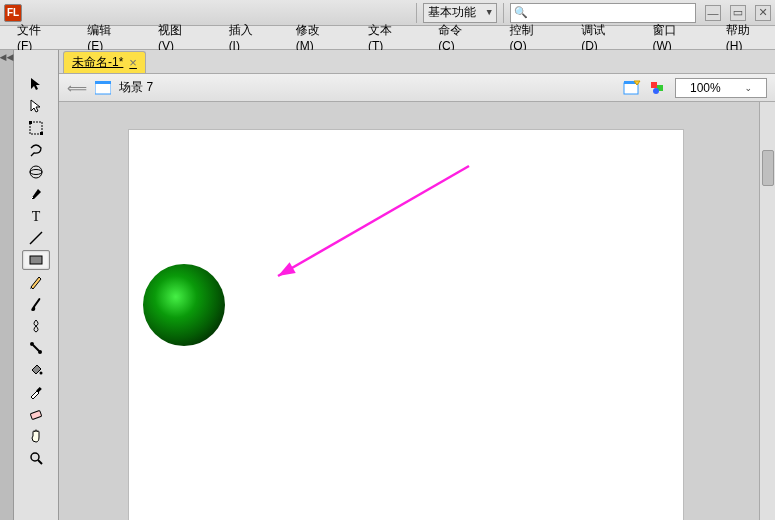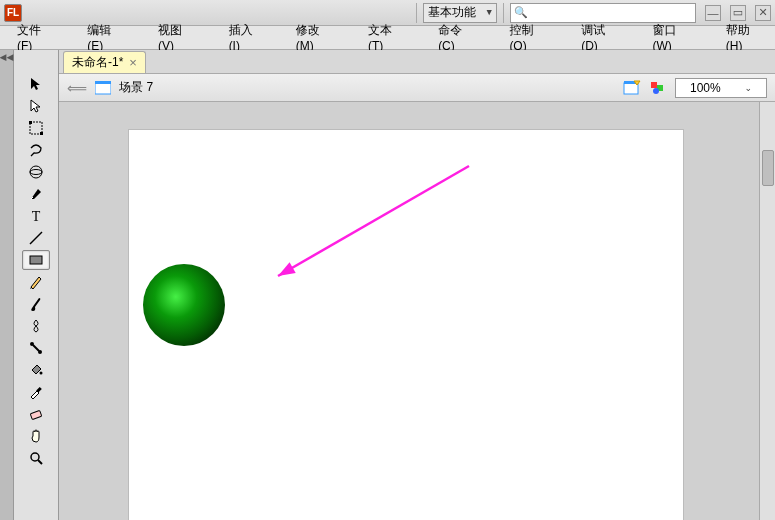--- a/index.html
+++ b/index.html
@@ -47,23 +47,23 @@
   .tool { width:28px; height:20px; display:flex; align-items:center;
     justify-content:center; border:1px solid transparent; border-radius:2px;
     color:#222; }
   .tool svg { width:16px; height:16px; }
   .tool.selected { background:#f3f3f3; border-color:#888; box-shadow:inset 0 0 2px #aaa; }
 
   
   .main { flex:1; display:flex; flex-direction:column; background:#d0d0d0; position:relative; }
   .doc-tabs { height:24px; background:#d8d8d8; border-bottom:1px solid #aaa;
     display:flex; align-items:flex-end; padding-left:4px; }
-  .doc-tab { height:22px; background:#fef9c3; border:1px solid #aaa;
+  .doc-tab { height:22px; background:#fde047; border:1px solid #aaa;
     border-bottom:none; padding:0 8px; display:flex; align-items:center;
-    gap:6px; border-radius:3px 3px 0 0; font-size:12px; }
+    gap:6px; border-radius:3px 3px 0 0; font-size:12px;text-decoration:underline; }
   .doc-tab .x { color:#777; cursor:default; font-size:13px; }
 
   .scene-bar { height:28px; background:linear-gradient(#f0f0f0,#e0e0e0);
     border-bottom:1px solid #aaa; display:flex; align-items:center;
     padding:0 8px; gap:8px; }
   .scene-bar .back { color:#888; font-size:14px; }
   .scene-bar .sc-ico { width:16px; height:14px; }
   .scene-bar .sp { flex:1; }
   .small-ico { width:18px; height:16px; }
   .zoom-sel { width:92px; height:20px; background:#fff; border:1px solid #999;

